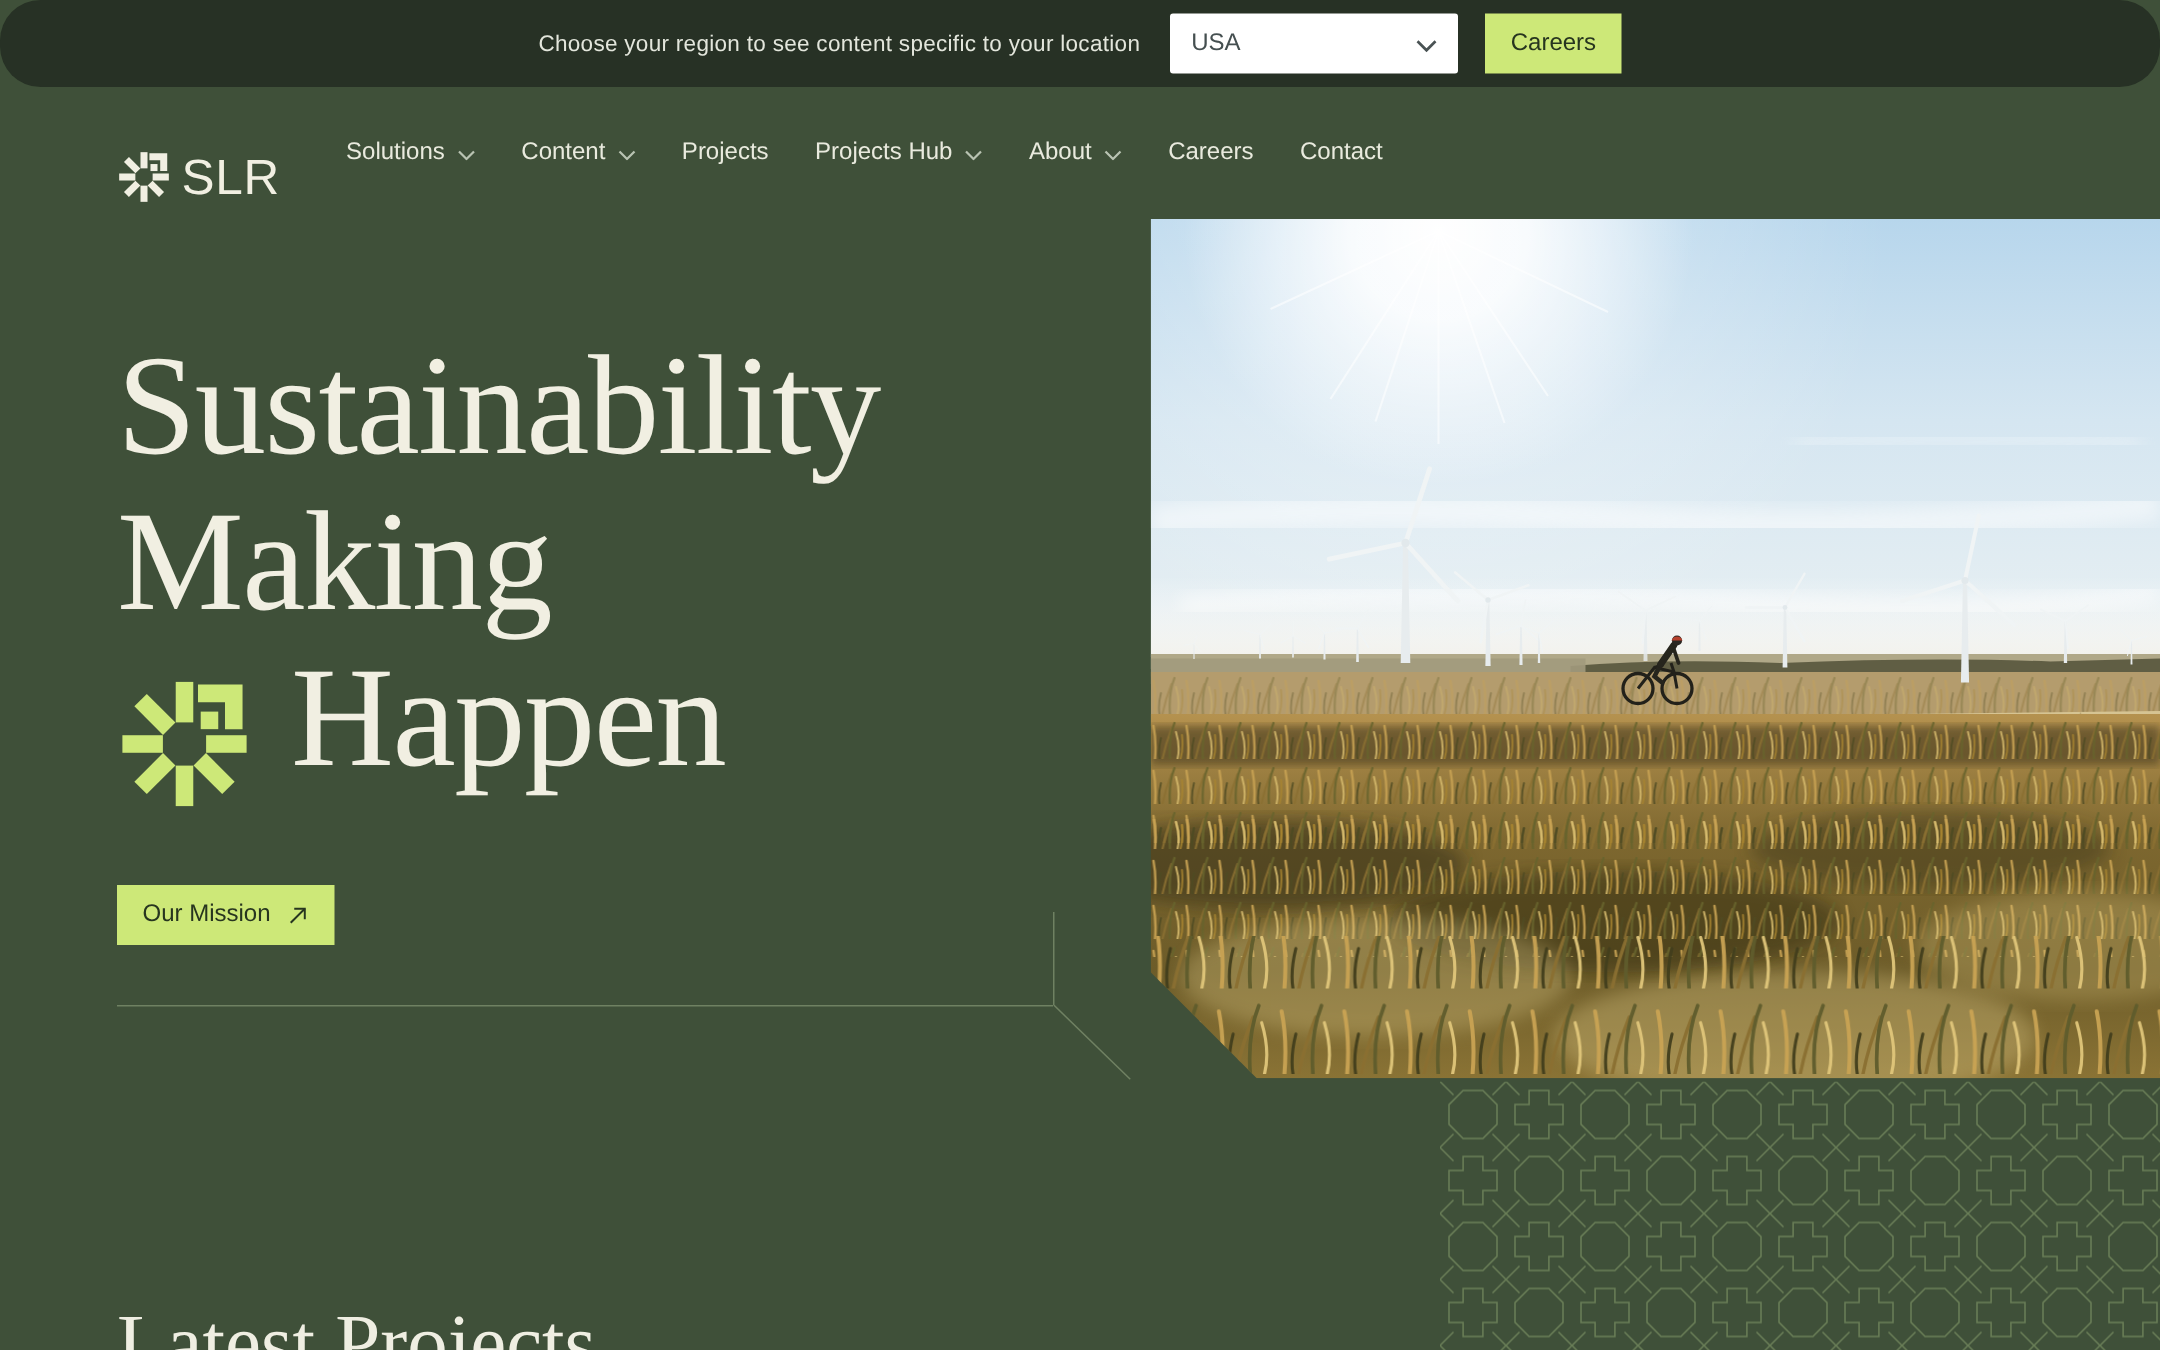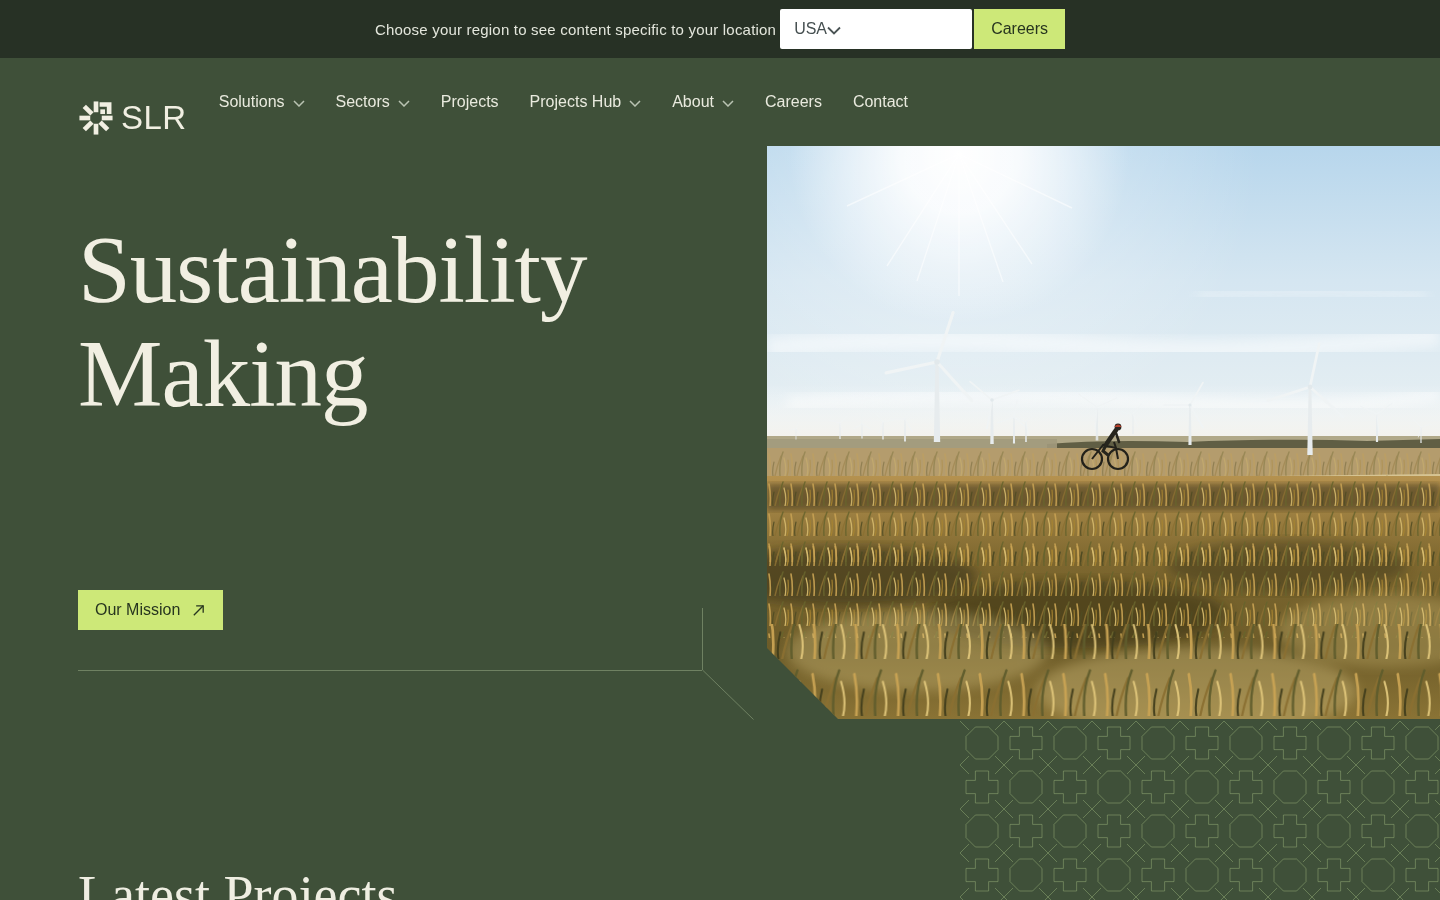--- a/index.html
+++ b/index.html
@@ -6,34 +6,34 @@
   :root{
     --page-bg:#3f5039; --topbar-bg:#273125; --accent:#cde878; --cream:#f1efe2;
     --nav-text:#e9eade; --search-bg:#2f3d2d; --pattern-line:#8ca46f; --dark-text:#27351f;
   }
   *{margin:0;padding:0;box-sizing:border-box;}
   html,body{width:1440px;height:900px;overflow:hidden;}
   body{background:var(--page-bg);font-family:"Liberation Sans",sans-serif;position:relative;}
 
   
   .topbar{position:absolute;left:0;top:0;width:1440px;height:58px;background:var(--topbar-bg);
-    display:flex;align-items:center;justify-content:center;gap:4px;z-index:30;}
+    display:flex;align-items:center;justify-content:center;gap:20px;z-index:30;border-radius:27px;}
   .topbar-msg{color:#e3e6dc;font-size:15px;letter-spacing:.2px;}
   .region-select{width:192px;height:40px;background:#ffffff;border-radius:2px;display:flex;
-    align-items:center;padding:0 14px;cursor:pointer;}
+    align-items:center;justify-content:space-between;padding:0 14px;cursor:pointer;}
   .region-select .val{color:#454f50;font-size:16px;}
   .continue-btn{height:40px;padding:0 17px;margin-left:-2px;background:var(--accent);border:none;
     color:var(--dark-text);font-size:16px;font-family:"Liberation Sans",sans-serif;cursor:pointer;display:flex;align-items:center;}
 
   
   .header{position:absolute;left:0;top:58px;width:1440px;height:88px;display:flex;align-items:center;z-index:20;}
   .logo{display:flex;align-items:center;gap:7px;margin-left:78px;color:var(--cream);cursor:pointer;margin-top:32px;}
   .logo svg{display:block;}
   .logo-text{font-size:33px;font-weight:500;letter-spacing:.5px;color:var(--cream);}
-  .nav{display:flex;align-items:center;gap:31px;margin-left:32px;}
+  .nav{display:flex;align-items:center;gap:31px;margin-left:44px;}
   .nav-item{display:flex;align-items:center;gap:8px;color:var(--nav-text);font-size:16px;
     text-decoration:none;cursor:pointer;white-space:nowrap;}
   .chev{display:block;margin-top:2px;}
   .search-wrap{position:relative;margin-left:auto;margin-right:78px;}
   .search-input{width:382px;height:40px;background:var(--search-bg);border:none;border-radius:20px;
     padding:0 46px 0 20px;color:#dfe3d8;font-size:16px;font-family:"Liberation Sans",sans-serif;outline:none;}
   .search-input::placeholder{color:#b3bead;}
   .search-icon{position:absolute;right:15px;top:10px;cursor:pointer;}
 
   
@@ -102,21 +102,21 @@
     <span class="logo-text">SLR</span>
   </div>
   <nav class="nav">
     <a class="nav-item">
       <span>Solutions</span>
       <svg class="chev" width="12" height="7" viewBox="0 0 12 7">
           <polyline points="1,1 6,6 11,1" fill="none" stroke="#b9c3b2" stroke-width="1.5"></polyline>
         </svg>
     </a>
     <a class="nav-item">
-      <span>Sectors</span>
+      <span>Content</span>
       <svg class="chev" width="12" height="7" viewBox="0 0 12 7">
           <polyline points="1,1 6,6 11,1" fill="none" stroke="#b9c3b2" stroke-width="1.5"></polyline>
         </svg>
     </a>
     <a class="nav-item">
       <span>Projects</span>
     </a>
     <a class="nav-item">
       <span>Projects Hub</span>
       <svg class="chev" width="12" height="7" viewBox="0 0 12 7">
@@ -134,20 +134,26 @@
     </a>
     <a class="nav-item">
       <span>Contact</span>
     </a>
   </nav>
 </div>
 
 <h1 class="hero-title">
   <span style="display:block">Sustainability</span>
   <span style="display:block">Making</span>
+  <span class="hero-line3">
+    <svg class="hero-mark" width="90" height="90">
+        <use href="#slr-mark"></use>
+      </svg>
+    <span>Happen</span>
+  </span>
 </h1>
 
 <button class="mission-btn">
   <span>Our Mission</span>
   <svg width="15" height="15" viewBox="0 0 16 16">
     <line x1="3" y1="13" x2="13" y2="3" stroke="#27351f" stroke-width="1.4"></line>
     <polyline points="5.5,3 13,3 13,10.5" fill="none" stroke="#27351f" stroke-width="1.4"></polyline>
   </svg>
 </button>
 

